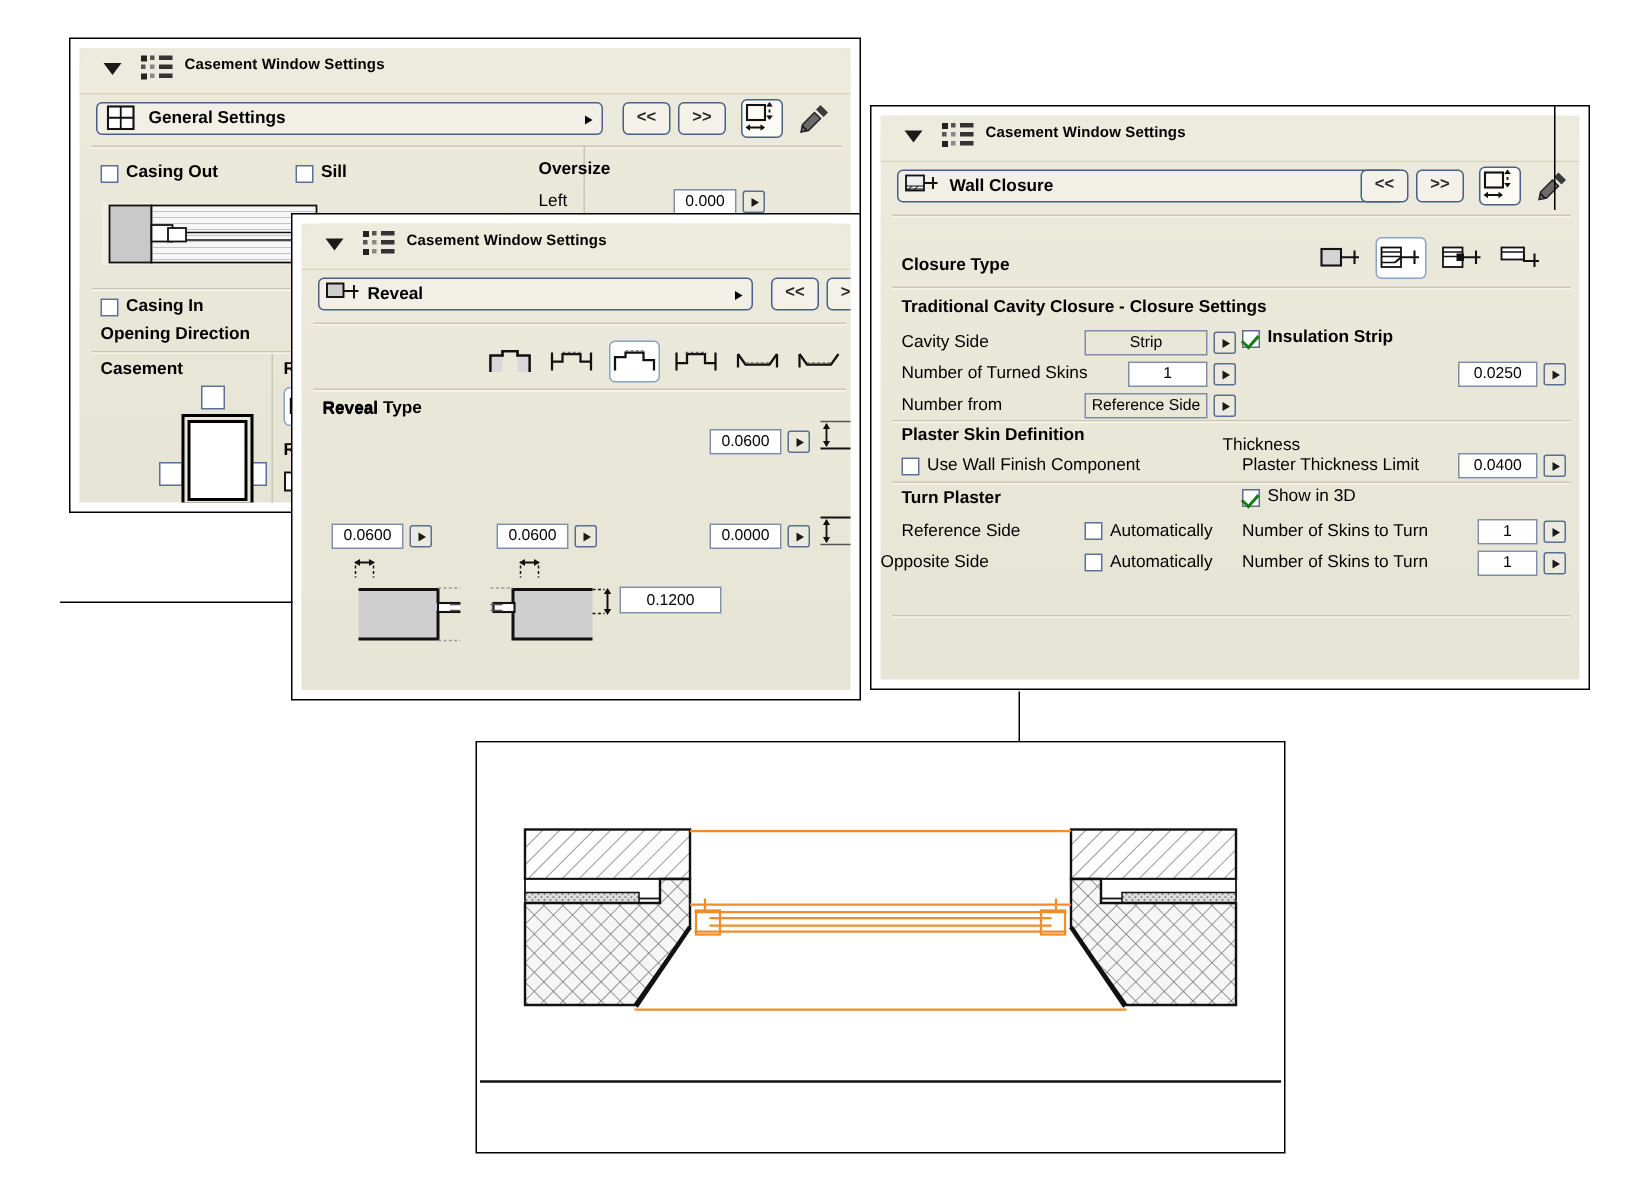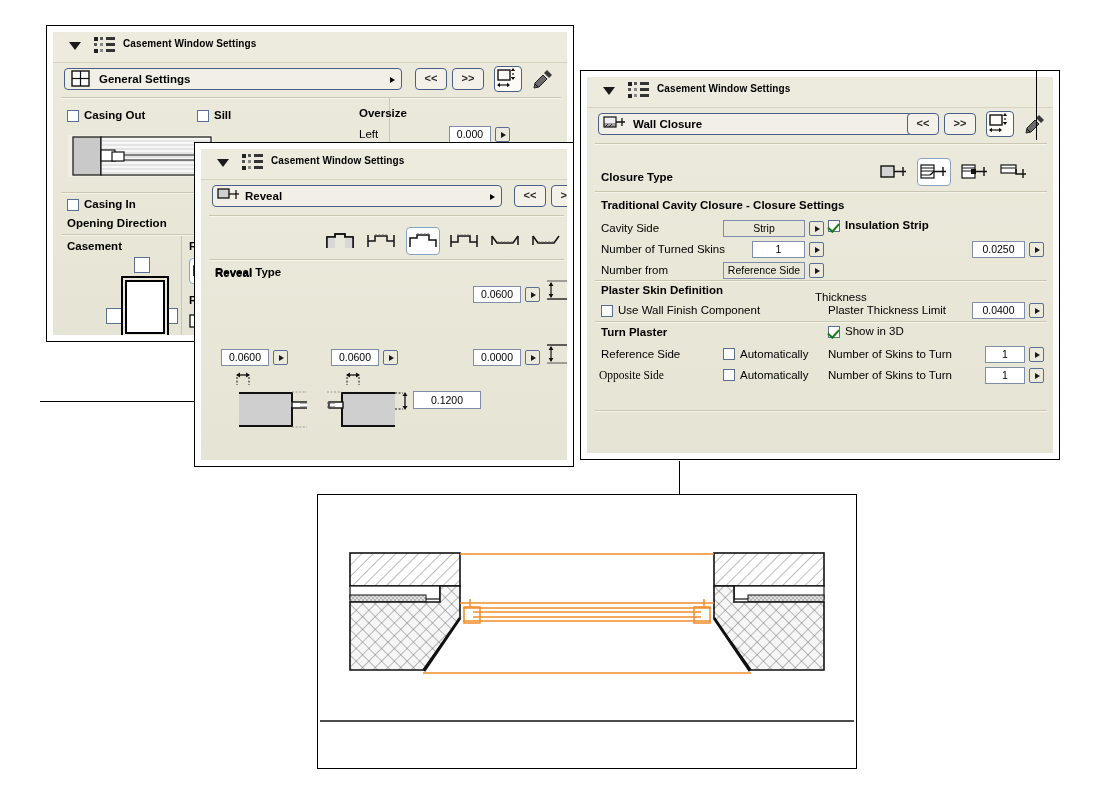--- a/index.html
+++ b/index.html
@@ -512,21 +512,21 @@
     <span class="cbx on" style="left:241px;top:249px;"></span>
     <span class="lbl" style="left:258px;top:248px;">Show in 3D</span>
 
     <span class="lbl" style="left:14px;top:271px;">Reference Side</span>
     <span class="cbx" style="left:136px;top:271px;"></span>
     <span class="lbl" style="left:153px;top:271px;">Automatically</span>
     <span class="lbl" style="left:241px;top:271px;">Number of Skins to Turn</span>
     <div class="fld" style="left:398px;top:269px;width:40px;">1</div>
     <span class="spin" style="left:442px;top:270px;"></span>
 
-    <span class="lbl" style="left:12px;top:292px;font-family:Liberation Serif, serif;">Opposite Side</span>
+    <span class="lbl" style="left:0;top:292px;">Opposite Side</span>
     <span class="cbx" style="left:136px;top:292px;"></span>
     <span class="lbl" style="left:153px;top:292px;">Automatically</span>
     <span class="lbl" style="left:241px;top:292px;">Number of Skins to Turn</span>
     <div class="fld" style="left:398px;top:290px;width:40px;">1</div>
     <span class="spin" style="left:442px;top:291px;"></span>
 
 
     <div class="hr" style="left:8px;top:333px;width:452px;"></div>
   </div>
 </div>

